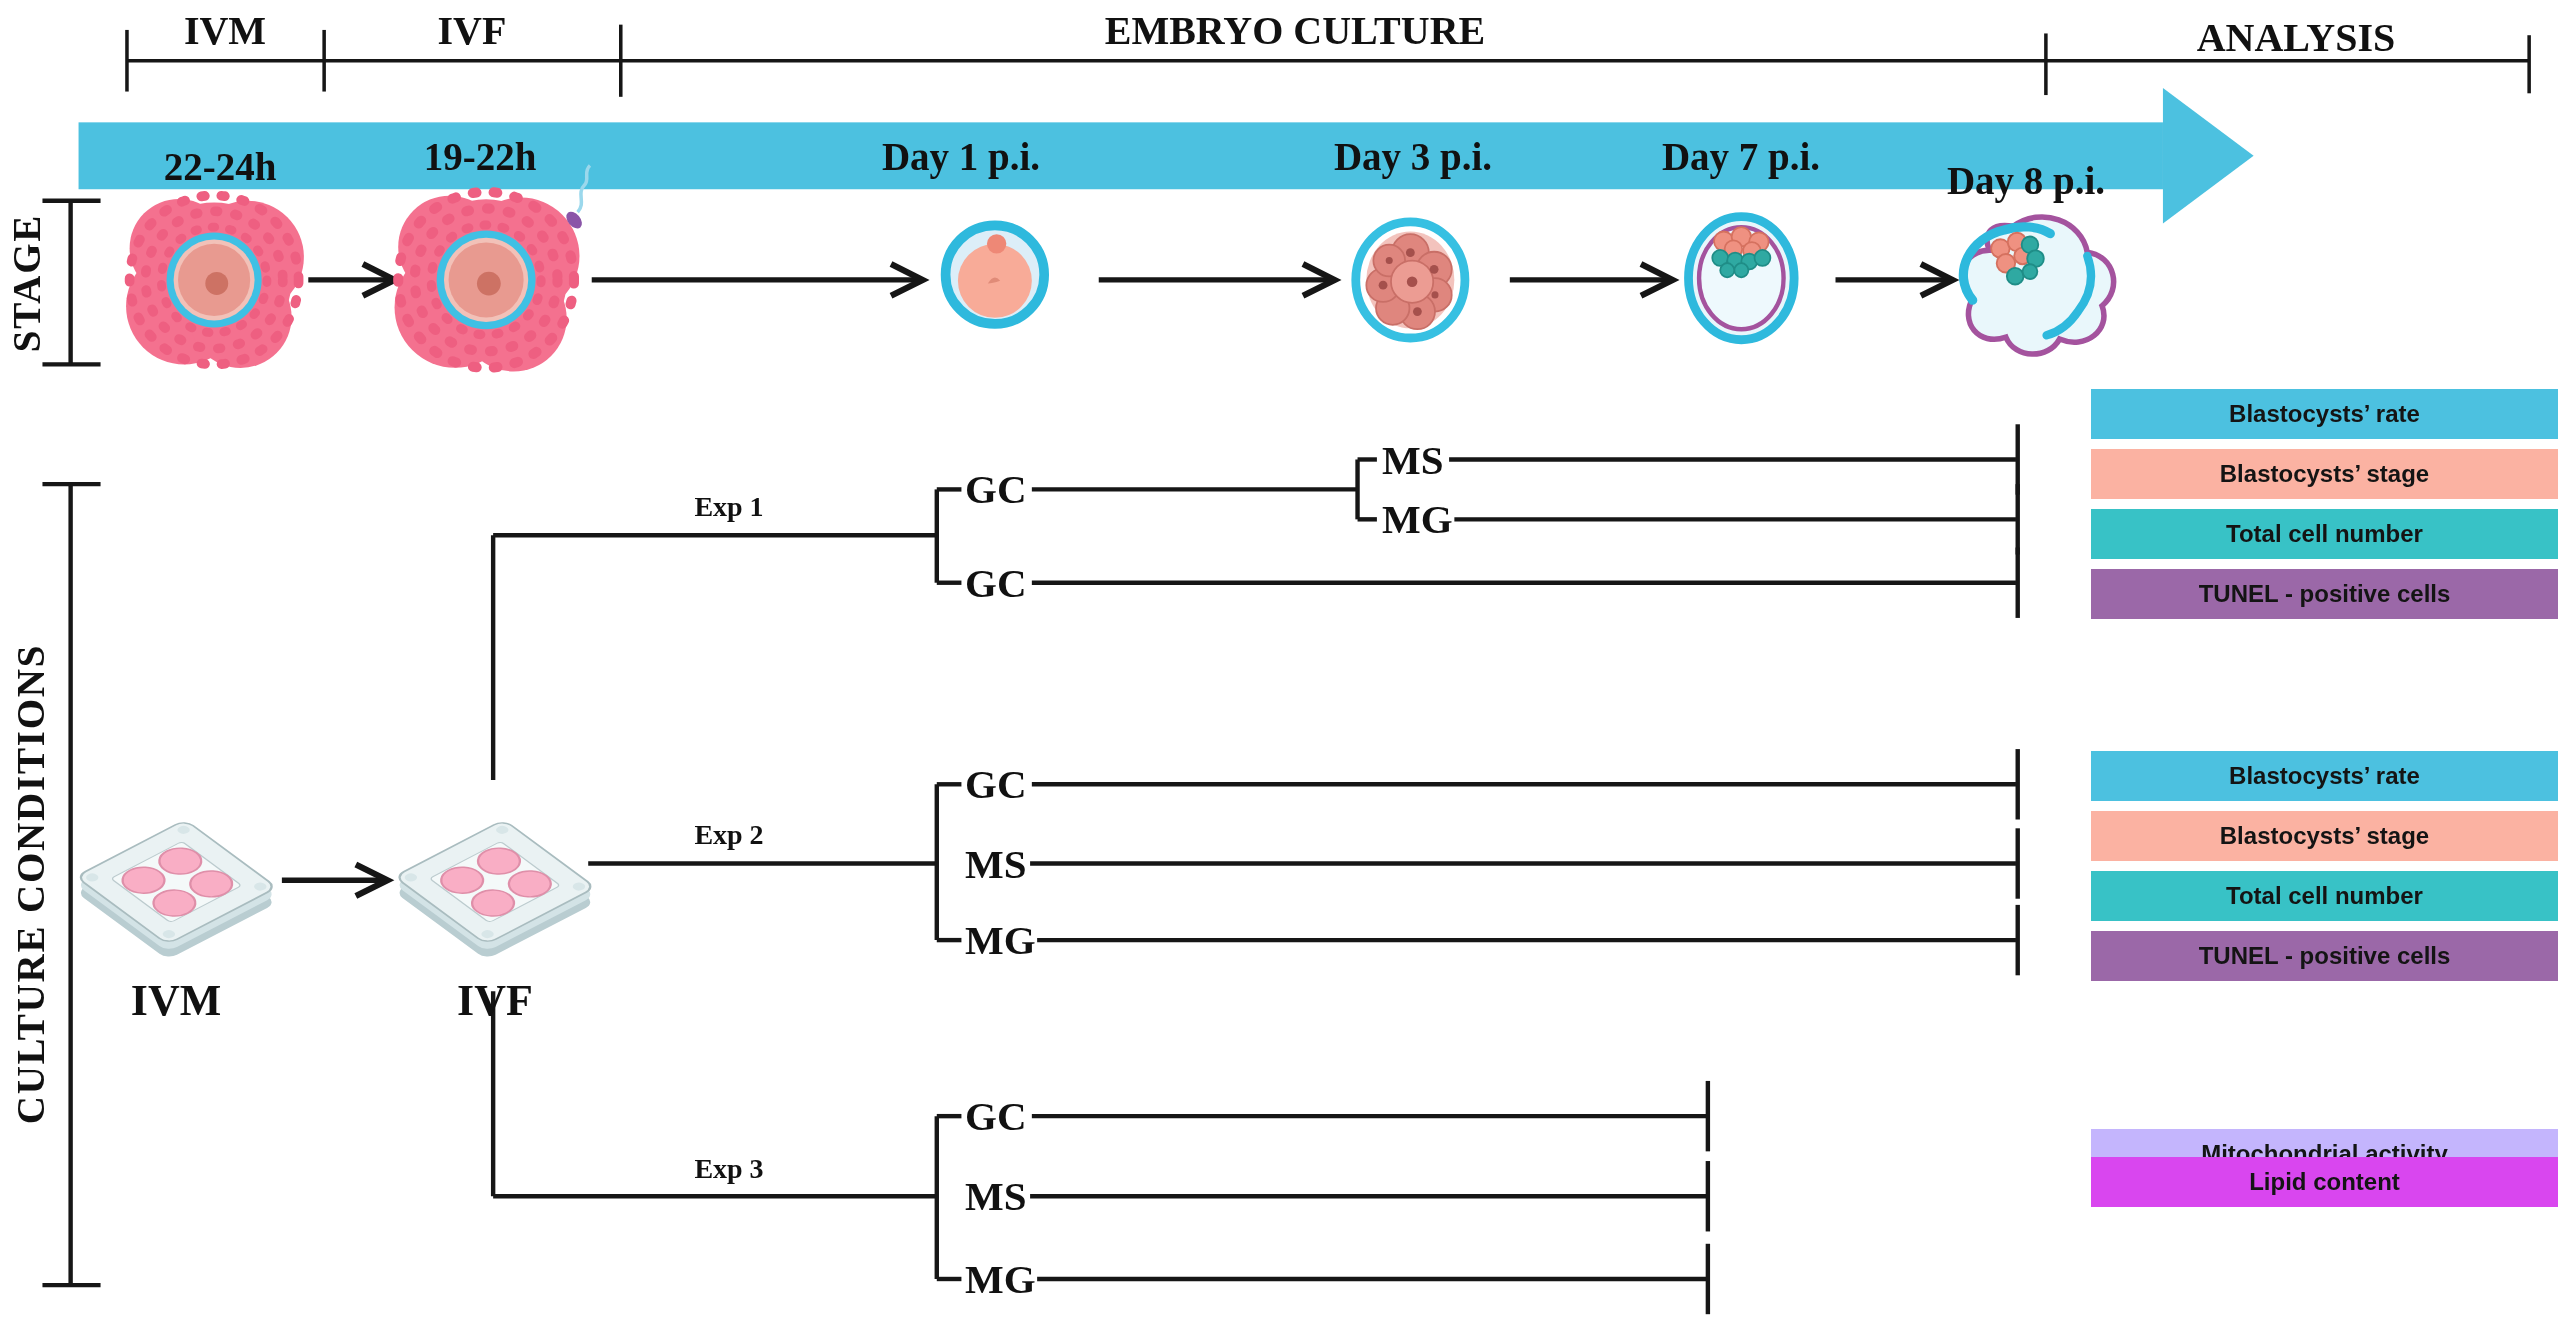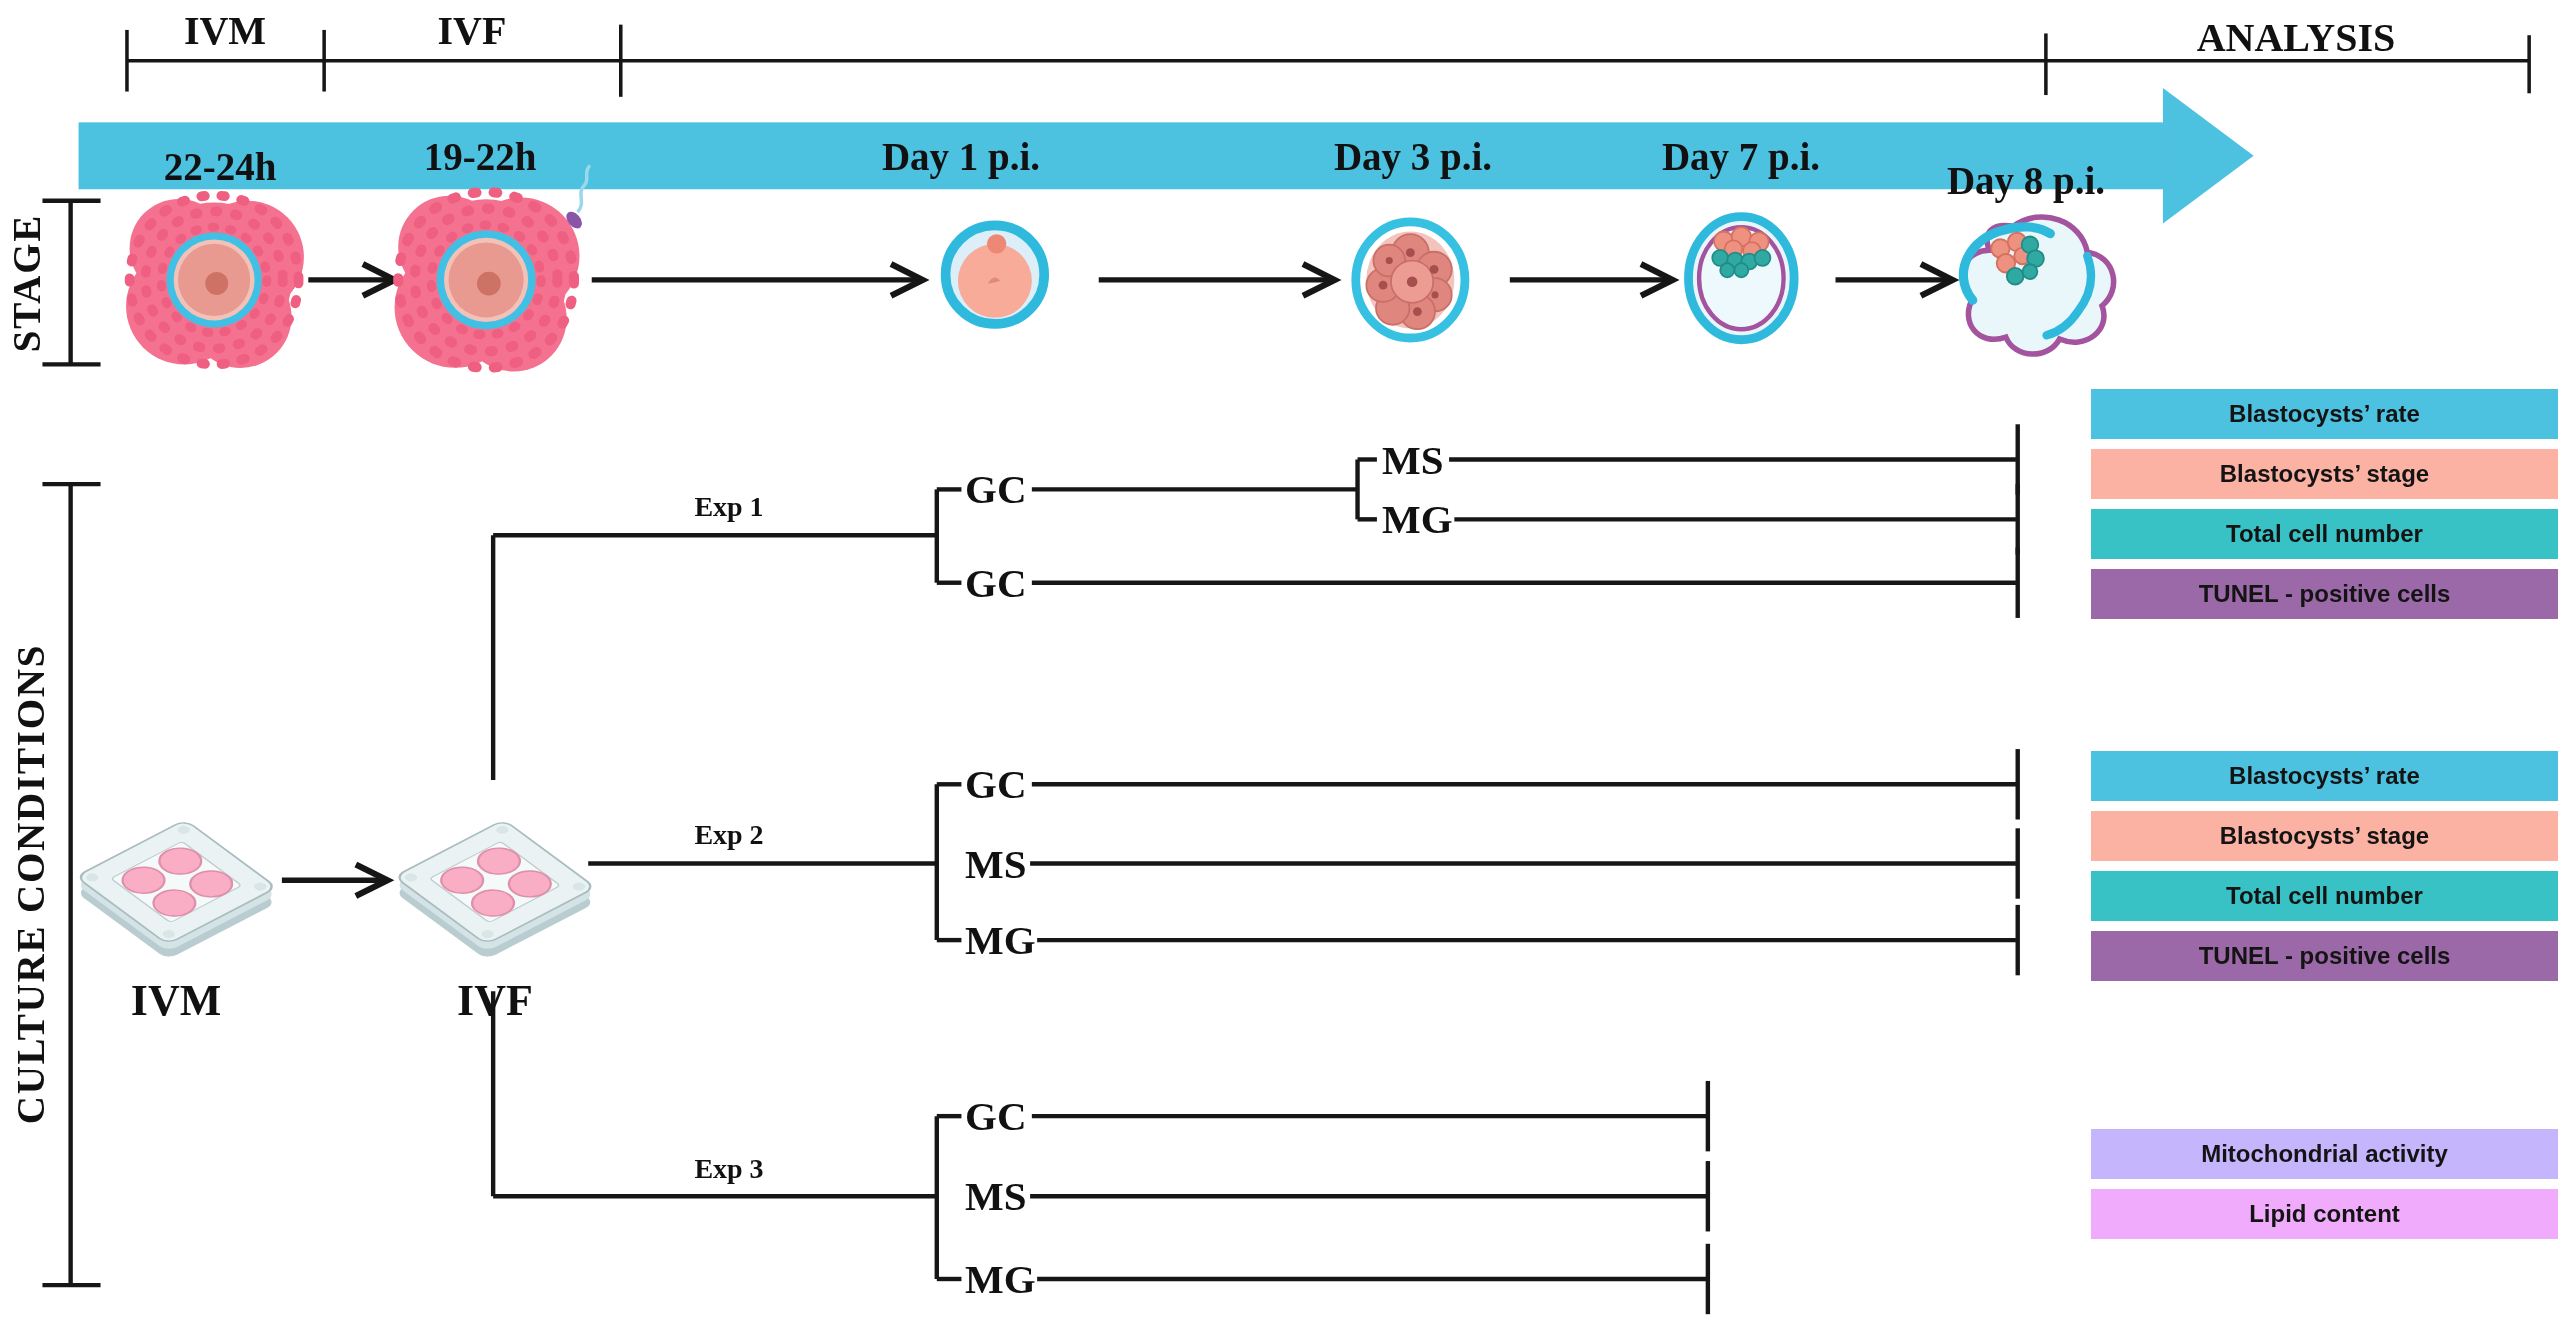--- a/index.html
+++ b/index.html
@@ -233,20 +233,21 @@
     <line x1="1170" y1="1359" x2="1938" y2="1359"></line>
     <line x1="1178" y1="1453" x2="1938" y2="1453"></line>
     <line x1="1940" y1="1228" x2="1940" y2="1308"></line>
     <line x1="1940" y1="1319" x2="1940" y2="1399"></line>
     <line x1="1940" y1="1413" x2="1940" y2="1493"></line>
   </g>
 </svg>
 
 <div class="lbl" style="left:225px;top:30px;">IVM</div>
 <div class="lbl" style="left:472px;top:30px;">IVF</div>
+<div class="lbl" style="left:1295px;top:30px;">EMBRYO CULTURE</div>
 <div class="lbl" style="left:2296px;top:37px;text-align:center;">ANALYSIS</div>
 
 <div class="lbl barlbl" style="left:220px;top:166px;">22-24h</div>
 <div class="lbl barlbl" style="left:480px;top:156px;">19-22h</div>
 <div class="lbl barlbl" style="left:961px;top:156px;">Day 1 p.i.</div>
 <div class="lbl barlbl" style="left:1413px;top:156px;">Day 3 p.i.</div>
 <div class="lbl barlbl" style="left:1741px;top:156px;">Day 7 p.i.</div>
 <div class="lbl barlbl" style="left:2026px;top:156px;margin-top:24px;">Day 8 p.i.</div>
 
 <div class="lbl vert" style="left:26.4px;top:283px;">STAGE</div>
@@ -276,16 +277,16 @@
 <div class="legend-box" style="top: 449px; background-color: rgb(251, 178, 162);">Blastocysts’ stage</div>
 <div class="legend-box" style="top: 509px; background-color: rgb(56, 194, 198);">Total cell number</div>
 <div class="legend-box" style="top: 569px; background-color: rgb(155, 104, 168);">TUNEL - positive cells</div>
 
 <div class="legend-box" style="top: 751px; background-color: rgb(76, 193, 224);">Blastocysts’ rate</div>
 <div class="legend-box" style="top: 811px; background-color: rgb(251, 178, 162);">Blastocysts’ stage</div>
 <div class="legend-box" style="top: 871px; background-color: rgb(56, 194, 198);">Total cell number</div>
 <div class="legend-box" style="top: 931px; background-color: rgb(155, 104, 168);">TUNEL - positive cells</div>
 
 <div class="legend-box" style="top: 1129px; background-color: #c4b5fd;">Mitochondrial activity</div>
-<div class="legend-box" style="top: 1189px; background-color: #f0abfc; text-align: center;">Lipid content</div>
+<div class="legend-box" style="top: 1157px; background-color: #d946ef; text-align: center;">Lipid content</div>
 
 </div>
 
 
 </body></html>

